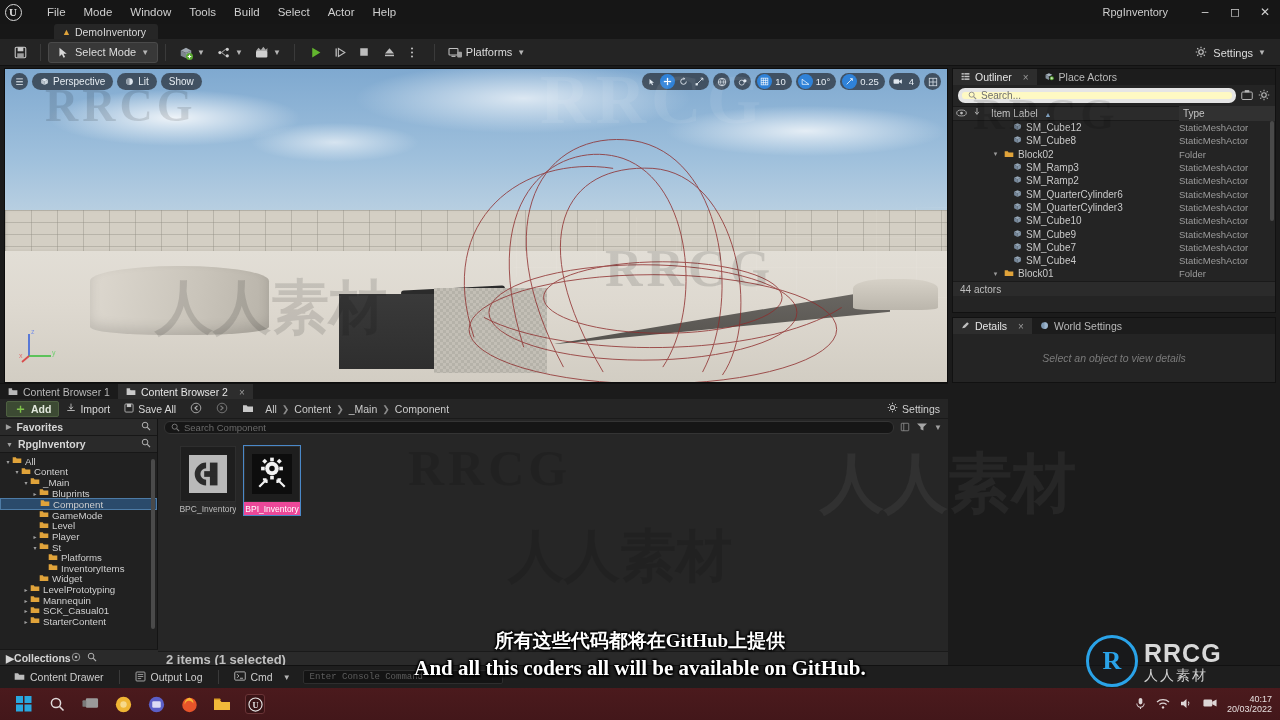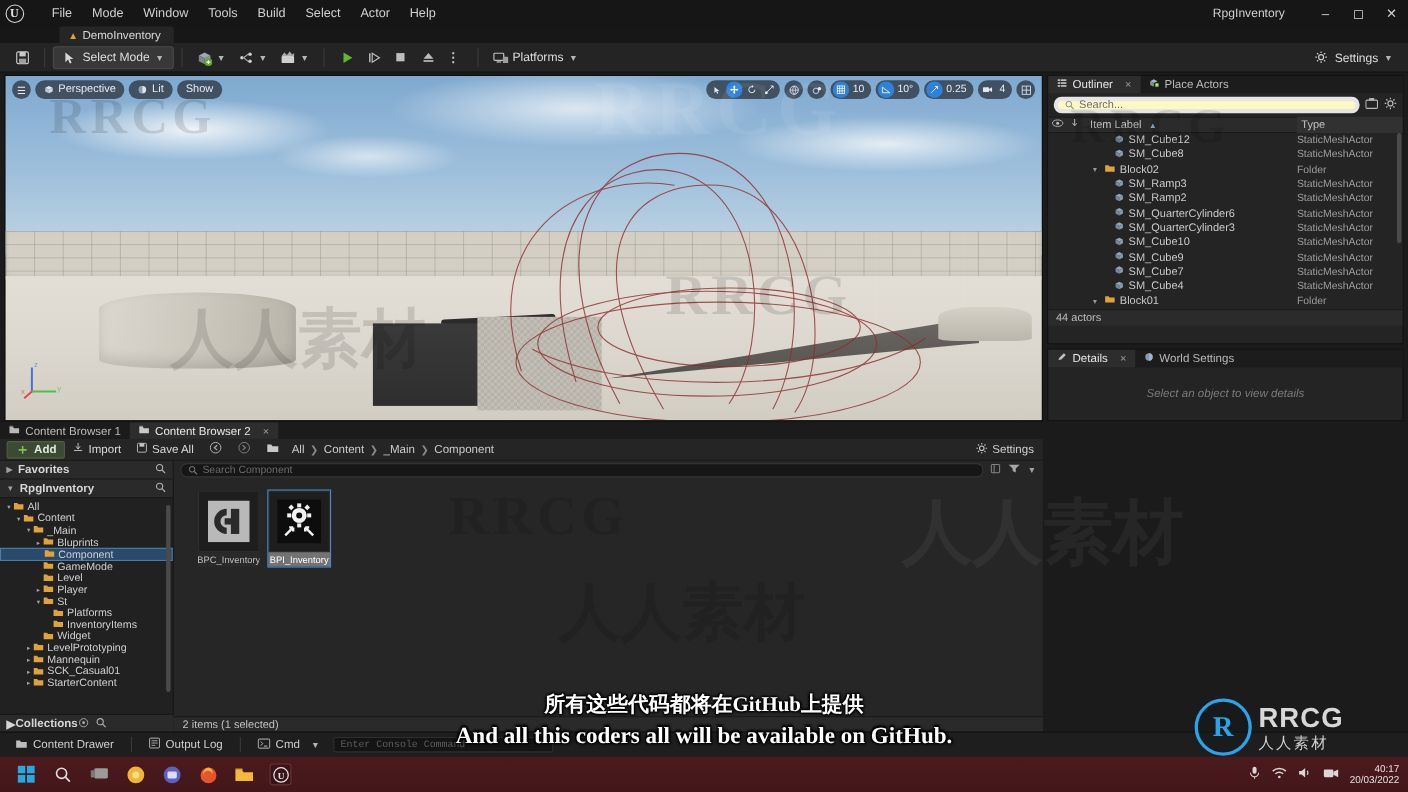--- a/index.html
+++ b/index.html
@@ -277,25 +277,25 @@
   .asset { width: 56px; }
   .asset .thumb {
     width: 56px; height: 56px; background: #1e1e1e; border: 1px solid #2e2e2e;
     display: flex; align-items: center; justify-content: center;
   }
   .asset .name {
     height: 13px; display: flex; align-items: center; justify-content: center;
     font-size: 8.5px; color: #bdbdbd; background: #2a2a2a; overflow: hidden; white-space: nowrap;
   }
   .asset.selected { outline: 1px solid #4a88c8; background: #1b2b3d; }
-  .asset.selected .name { background: #737373; color: #fff; }
+  .asset.selected .name { background: #ec4899; color: #fff; }
   .cb-status {
     position: absolute; left: 0; bottom: 0; width: 100%; height: 15px;
     background: #2a2a2a; border-top: 1px solid #1a1a1a;
-    display: flex; align-items: center; padding-left: 8px; font-size: 10px; color: #c0c0c0;
+    display: flex; align-items: center; padding-left: 8px; font-size: 13px; color: #c0c0c0; font-weight: bold;
   }
 
   
   .statusbar {
     position: absolute; left: 0; top: 665px; width: 1280px; height: 23px;
     background: #1e1e1e; border-top: 1px solid #111;
     display: flex; align-items: center; padding: 0 6px; gap: 4px;
   }
   .sb-item { display: flex; align-items: center; gap: 5px; padding: 0 8px; height: 17px; font-size: 10.5px; color: #cdcdcd; }
   .sb-sep { width: 1px; height: 14px; background: #3a3a3a; margin: 0 3px; }

